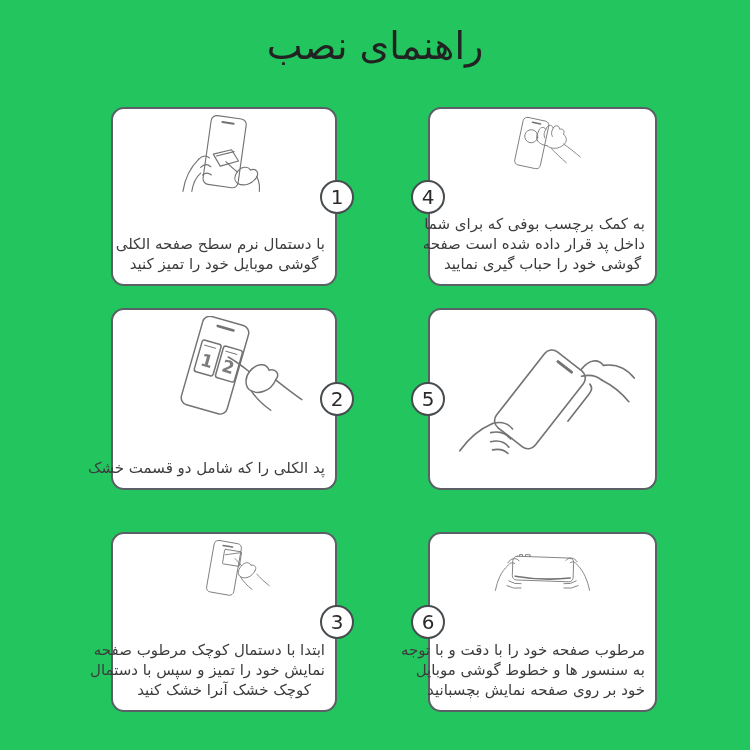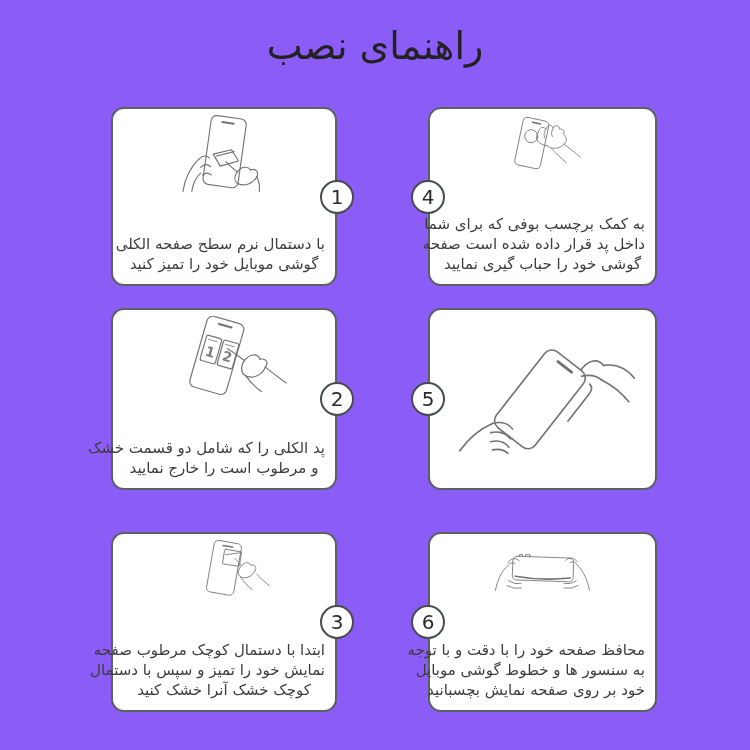--- a/index.html
+++ b/index.html
@@ -3,21 +3,21 @@
 <meta charset="utf-8">
 <style>
   html,body { margin:0; padding:0; }
   body {
     width:750px; height:750px;
     background:#ffffff;
     font-family:"DejaVu Sans", sans-serif;
     position:relative;
     overflow:hidden;
   }
-  .page { position:absolute; inset:0; background:#8b5cf6; }
+  .page { position:absolute; inset:0; background:#22c55e; }
 
   .title {
     position:absolute; top:24px; left:0; width:750px;
     text-align:center; direction:rtl;
     font-size:38px; color:#222222; letter-spacing:0;
   }
 
   .step {
     position:absolute;
     border:2px solid #5a6065;
@@ -119,21 +119,20 @@
           <path d="M146,68 C154,58 166,56 170,66"></path>
           <path d="M170,66 C178,64 184,70 178,78"></path>
           <path d="M178,78 C172,92 156,97 146,90 C140,85 141,74 146,68"></path>
           <path d="M178,78 C188,86 198,94 210,102"></path>
           <path d="M148,91 C154,100 162,108 172,115"></path>
         </g>
       </svg>
     </div>
     <div class="caption">
       <div>پد الکلی را که شامل دو قسمت خشک</div>
-      <div>و مرطوب است را خارج نمایید</div>
     </div>
     <div class="numcircle num-right">
       <span>2</span>
     </div>
   </div>
 
   <div class="step pos-3">
     <div class="illus">
       <svg viewBox="0 0 230 122">
         <g class="art">
@@ -233,21 +232,21 @@
           <path d="M44,86 q12,8 26,6"></path>
           <path d="M40,96 q14,8 30,5"></path>
           <path d="M188,46 C182,36 170,35 164,43"></path>
           <path d="M214,106 C210,86 202,66 188,52 C184,46 178,44 173,48"></path>
           <path d="M186,86 q-12,8 -26,6"></path>
           <path d="M190,96 q-14,8 -30,5"></path>
         </g>
       </svg>
     </div>
     <div class="caption">
-      <div>محافظ صفحه خود را با دقت و با توجه</div>
+      <div>مرطوب صفحه خود را با دقت و با توجه</div>
       <div>به سنسور ها و خطوط گوشی موبایل</div>
       <div>خود بر روی صفحه نمایش بچسبانید</div>
     </div>
     <div class="numcircle num-left">
       <span>6</span>
     </div>
   </div>
 
 </div>
 

